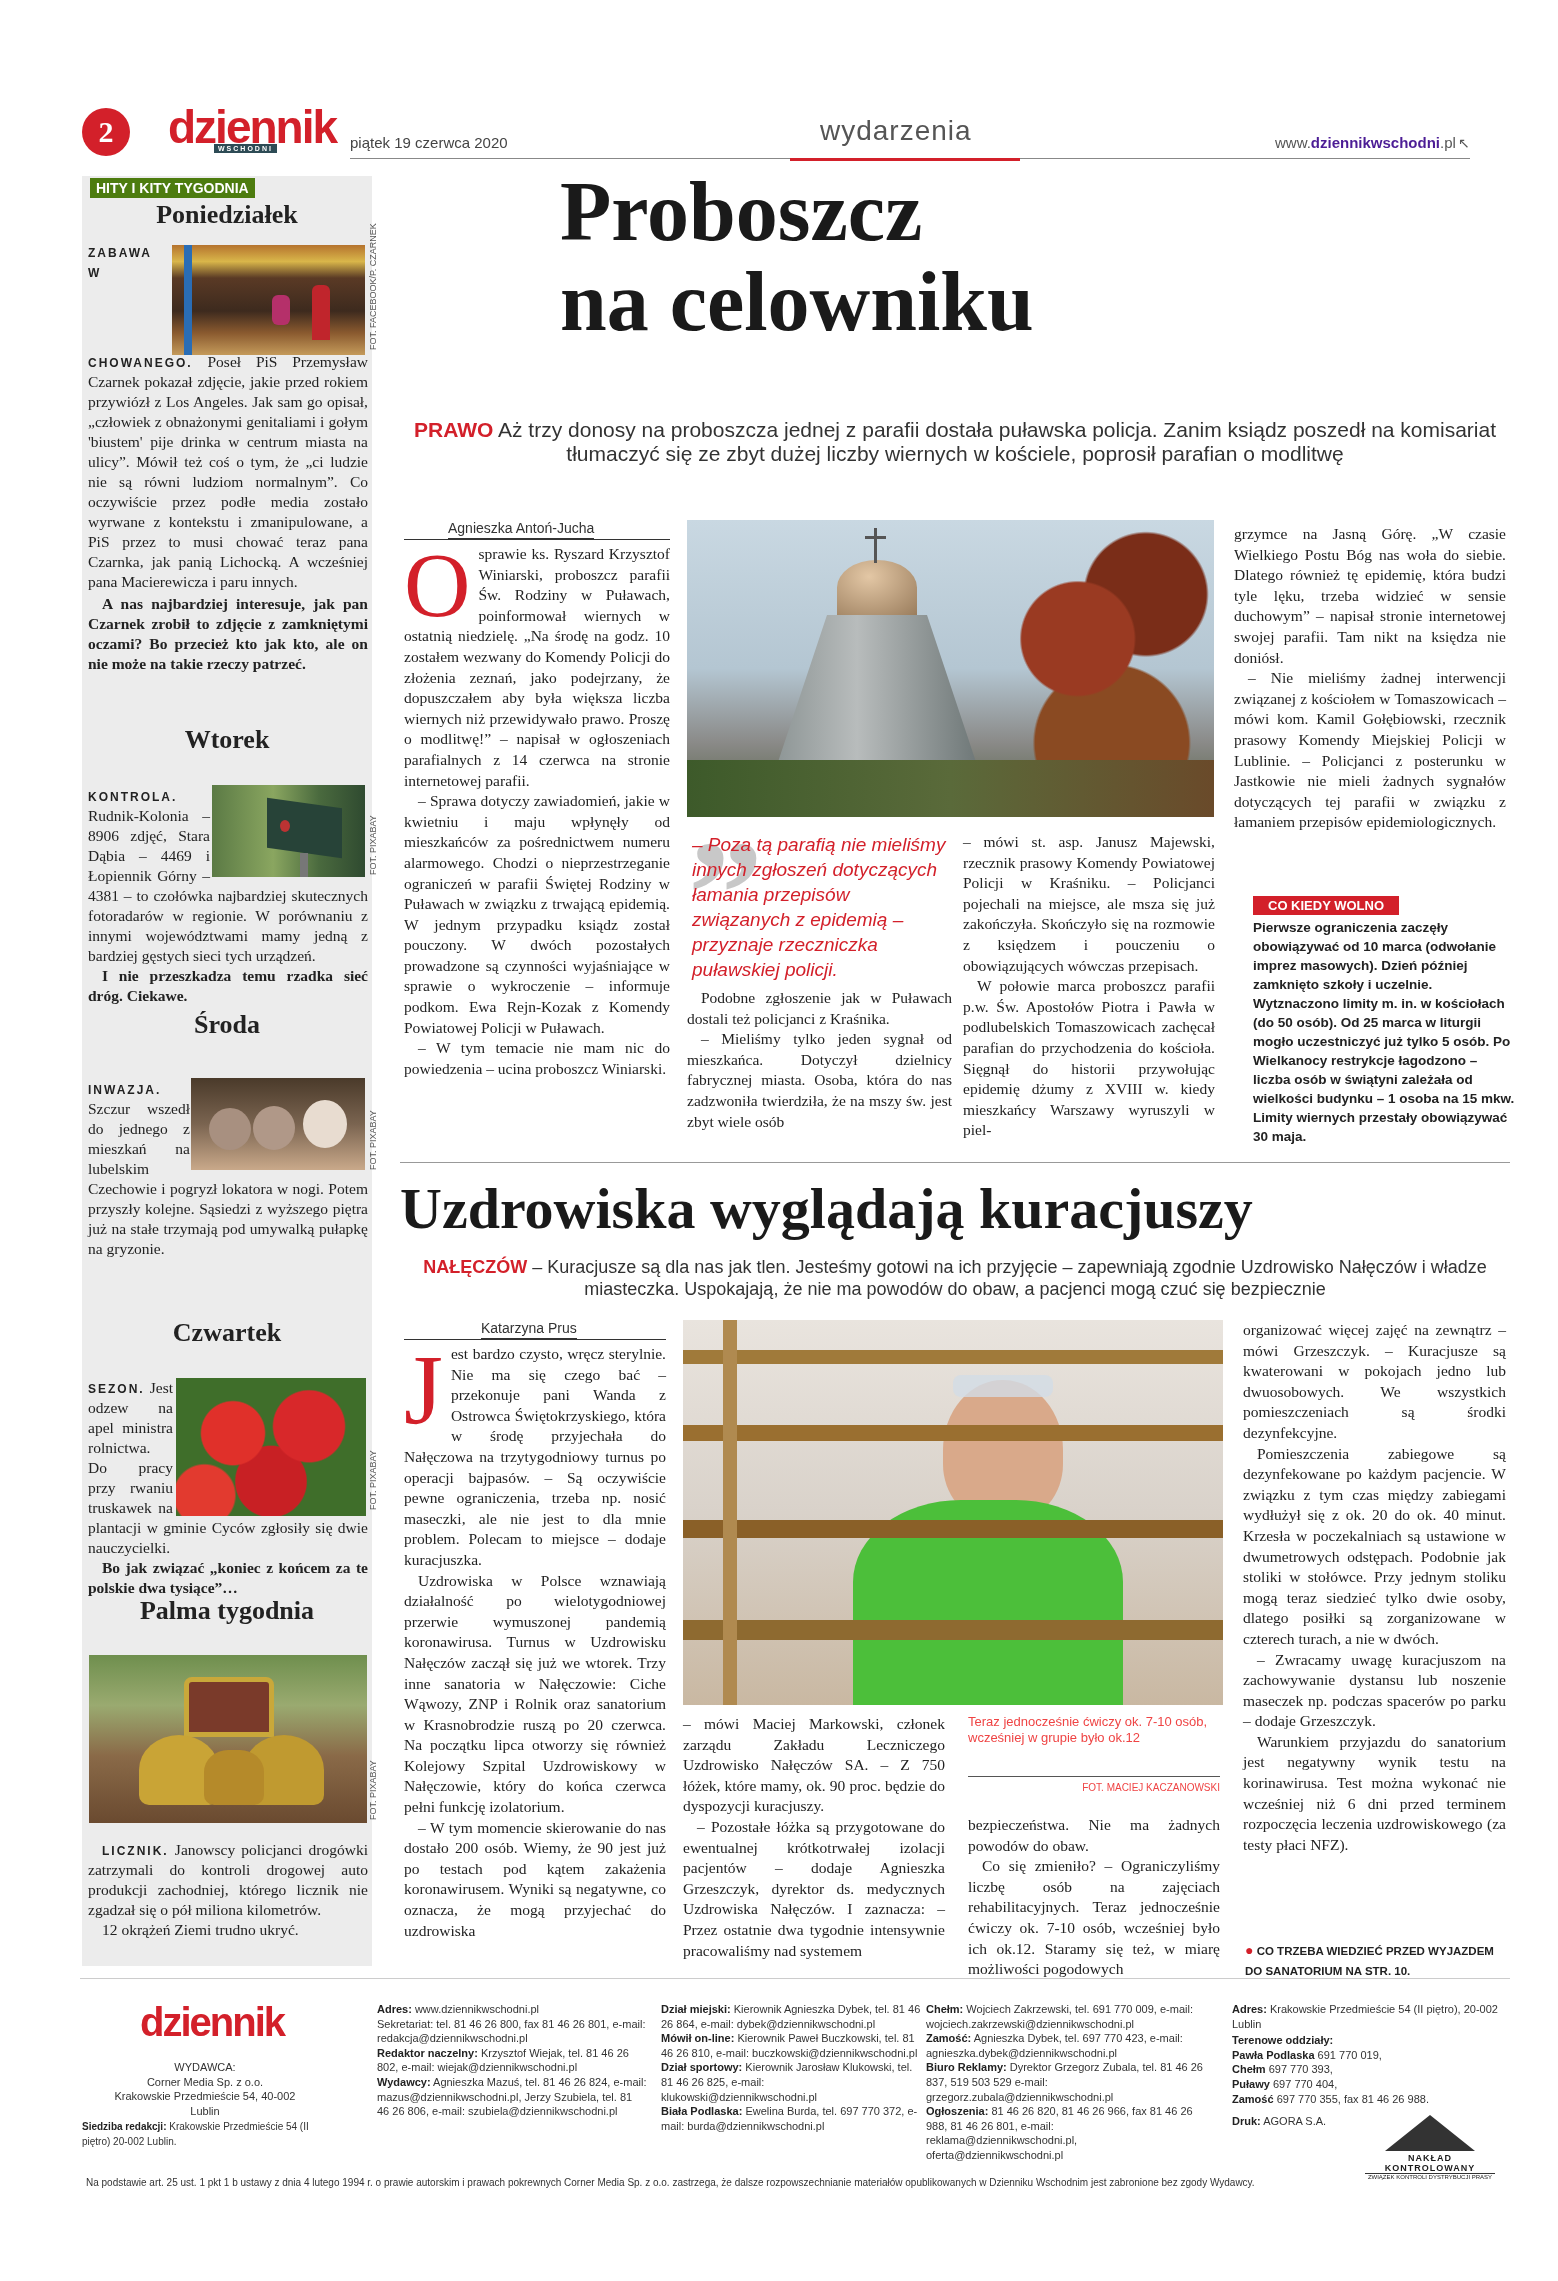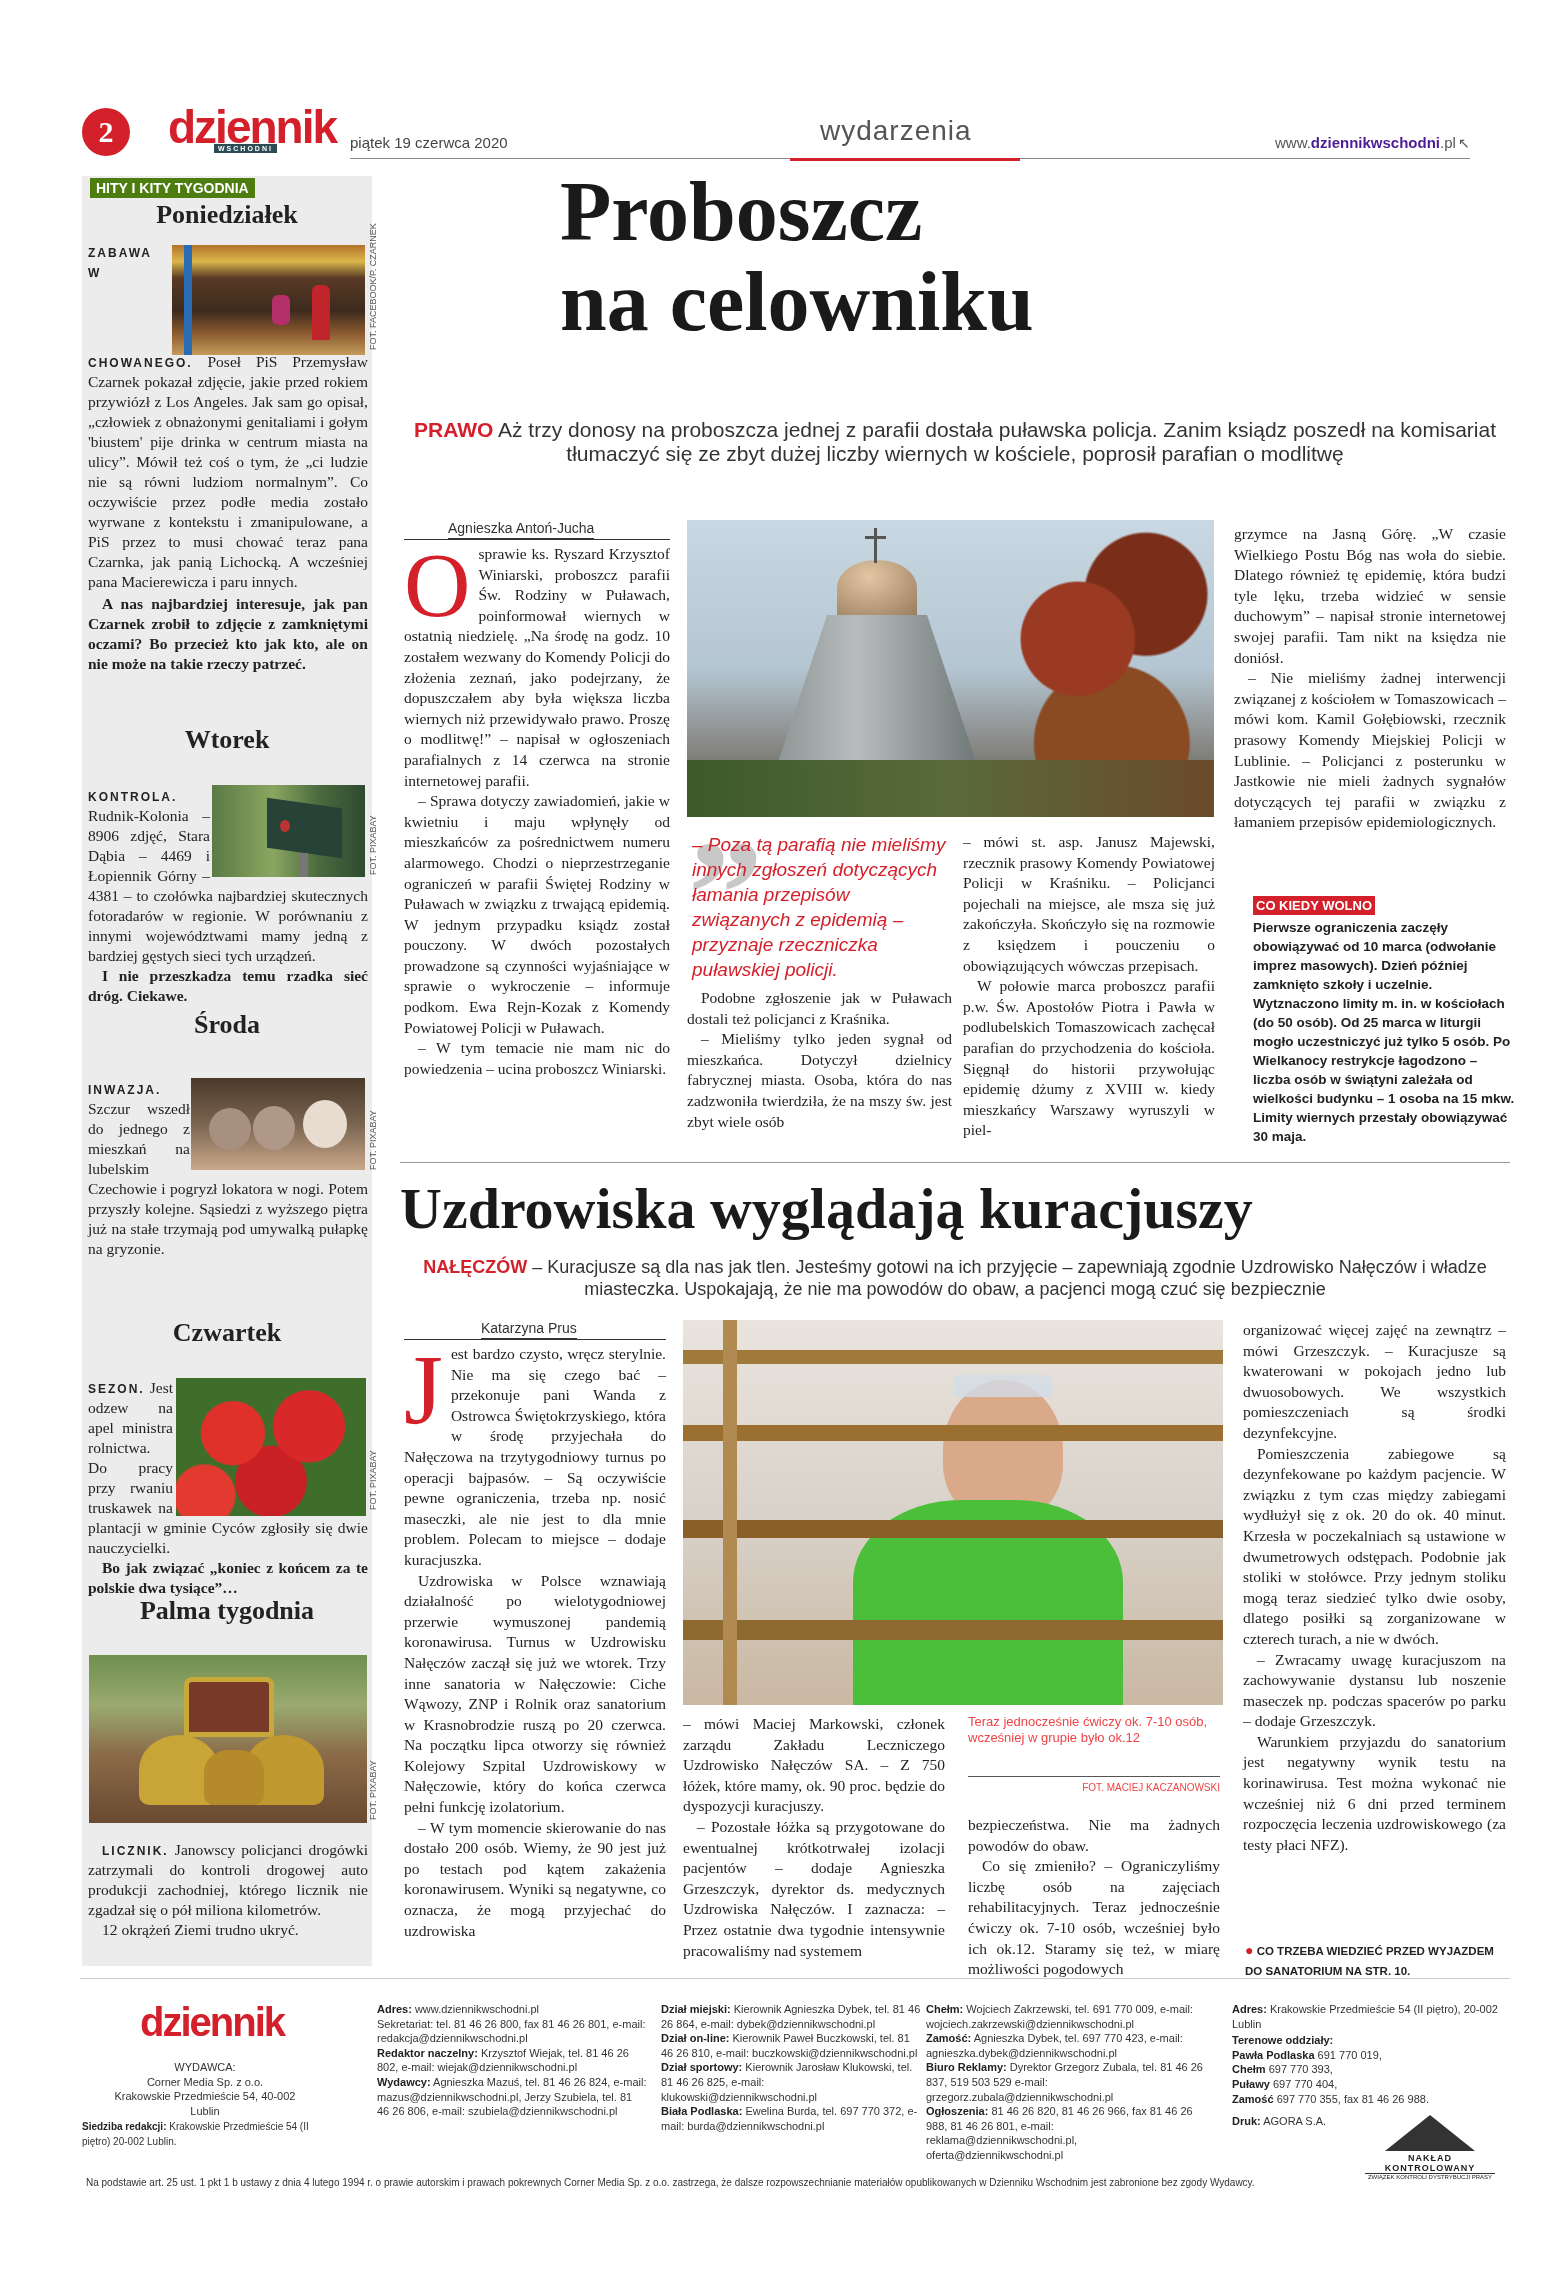--- a/index.html
+++ b/index.html
@@ -29,21 +29,21 @@
 .headline{position:absolute;font:700 72px/1 "Liberation Serif",serif;color:#1a1a1a;text-align:left}
 .lead-in{position:absolute;font:21px/24px "Liberation Sans",sans-serif;color:#333;text-align:center}
 .lead-in b{color:#d3202a;font-weight:900}
 .byline{position:absolute;font:14px "Liberation Sans",sans-serif;color:#333;border-bottom:1px solid #333;padding-bottom:2px}
 .col{position:absolute;font:15.5px/20.6px "Liberation Serif",serif;color:#222;text-align:justify;hyphens:auto}
 .col p{text-indent:14px}
 .col p.noind{text-indent:0}
 .dropcap{float:left;font:400 92px/74px "Liberation Serif",serif;color:#d3202a;margin:4px 8px 0 0}
 .quote{position:absolute;font:italic 19px/25px "Liberation Sans",sans-serif;color:#d3202a}
 .quote-mark{position:absolute;font:700 150px/1 "Liberation Serif",serif;color:#c8c8c8}
-.box-tag{position:absolute;background:#d3202a;color:#fff;font:900 13px "Liberation Sans",sans-serif;padding:2px 3px}
+.box-tag{position:absolute;background:#d3202a;color:#fff;font:900 13px "Liberation Sans",sans-serif;padding:2px 15px}
 .box-text{position:absolute;font:700 13.5px/19px "Liberation Sans",sans-serif;color:#222}
 .divider{position:absolute;height:1px;background:#999}
 .caption{position:absolute;font:13px/16px "Liberation Sans",sans-serif;color:#ef4444}
 
 .ft{position:absolute;font:11px/14.6px "Liberation Sans",sans-serif;color:#333}
 .ft b{font-weight:700;color:#222}
 </style>
 </head>
 <body>
 
@@ -220,21 +220,21 @@
 <div class="ft" style="left:82px;top:2120px;width:230px;font-size:10px"><b>Siedziba redakcji:</b> <span>Krakowskie Przedmieście 54 (II piętro) 20-002 Lublin.</span></div>
 
 <div class="ft" style="left:377px;top:2002px;width:270px">
   <div><b>Adres:</b> <span>www.dziennikwschodni.pl</span></div>
   <div>Sekretariat: tel. 81 46 26 800, fax 81 46 26 801, e-mail: redakcja@dziennikwschodni.pl</div>
   <div><b>Redaktor naczelny:</b> <span>Krzysztof Wiejak, tel. 81 46 26 802, e-mail: wiejak@dziennikwschodni.pl</span></div>
   <div><b>Wydawcy:</b> <span>Agnieszka Mazuś, tel. 81 46 26 824, e-mail: mazus@dziennikwschodni.pl, Jerzy Szubiela, tel. 81 46 26 806, e-mail: szubiela@dziennikwschodni.pl</span></div>
 </div>
 <div class="ft" style="left:661px;top:2002px;width:260px">
   <div><b>Dział miejski:</b> <span>Kierownik Agnieszka Dybek, tel. 81 46 26 864, e-mail: dybek@dziennikwschodni.pl</span></div>
-  <div><b>Dział on-line:</b> <span>Kierownik Paweł Buczkowski, tel. 81 46 26 810, e-mail: buczkowski@dziennikwschodni.pl</span></div>
+  <div><b>Mówił on-line:</b> <span>Kierownik Paweł Buczkowski, tel. 81 46 26 810, e-mail: buczkowski@dziennikwschodni.pl</span></div>
   <div><b>Dział sportowy:</b> <span>Kierownik Jarosław Klukowski, tel. 81 46 26 825, e-mail: klukowski@dziennikwschodni.pl</span></div>
   <div><b>Biała Podlaska:</b> <span>Ewelina Burda, tel. 697 770 372, e-mail: burda@dziennikwschodni.pl</span></div>
 </div>
 <div class="ft" style="left:926px;top:2002px;width:280px">
   <div><b>Chełm:</b> <span>Wojciech Zakrzewski, tel. 691 770 009, e-mail: wojciech.zakrzewski@dziennikwschodni.pl</span></div>
   <div><b>Zamość:</b> <span>Agnieszka Dybek, tel. 697 770 423, e-mail: agnieszka.dybek@dziennikwschodni.pl</span></div>
   <div><b>Biuro Reklamy:</b> <span>Dyrektor Grzegorz Zubala, tel. 81 46 26 837, 519 503 529 e-mail: grzegorz.zubala@dziennikwschodni.pl</span></div>
   <div><b>Ogłoszenia:</b> <span>81 46 26 820, 81 46 26 966, fax 81 46 26 988, 81 46 26 801, e-mail: reklama@dziennikwschodni.pl, oferta@dziennikwschodni.pl</span></div>
 </div>
 <div class="ft" style="left:1232px;top:2002px;width:270px">

